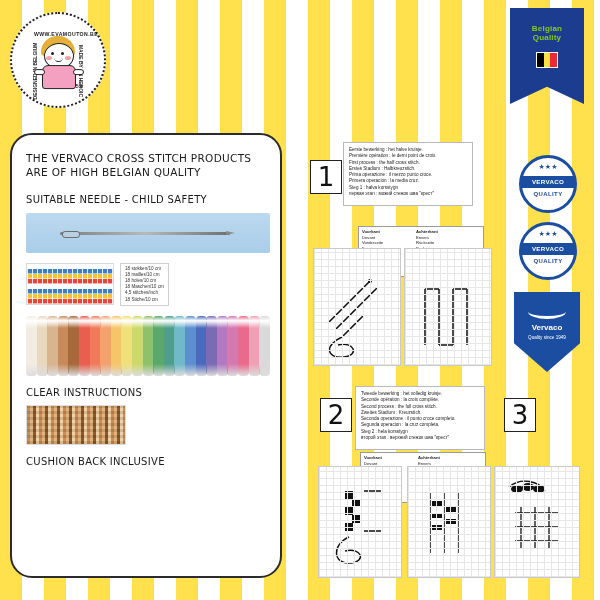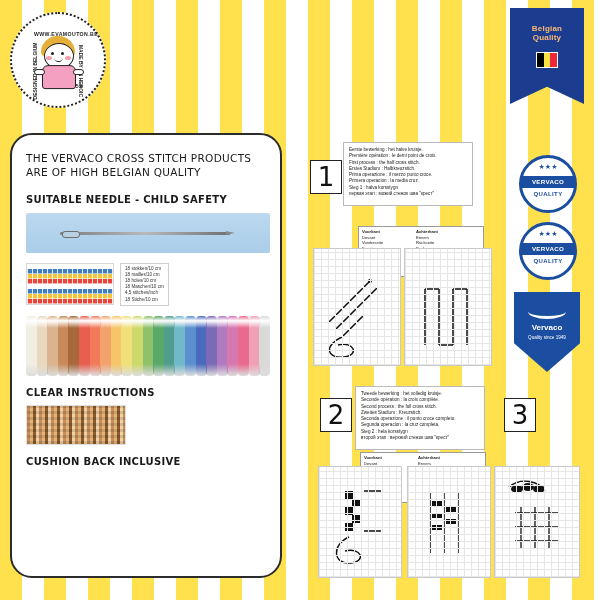--- a/index.html
+++ b/index.html
@@ -80,21 +80,21 @@
     background:#ffffff;border:2px solid #2b2b2b;border-radius:22px;
     box-sizing:border-box;padding:14px 14px 10px 14px;
     overflow:hidden;
   }
   .hand{font-family:"DejaVu Sans", sans-serif;color:#1a1a1a;}
   .card h1{
     margin:2px 0 14px 0;font-size:10.5px;line-height:14px;font-weight:normal;
     letter-spacing:.3px;text-transform:uppercase;
   }
   .card h2{
-    margin:0 0 6px 0;font-size:10px;line-height:13.5px;font-weight:bold;
+    margin:0 0 6px 0;font-size:10px;line-height:13.5px;font-weight:normal;
     letter-spacing:.3px;text-transform:uppercase;
   }
   .sec{margin-bottom:10px;}
 
   
   .needle-box{
     position:relative;width:244px;height:40px;margin:2px 0 2px 0;
     background:linear-gradient(#bcd9ef,#a9cde9);
     border-radius:2px;
   }
@@ -184,21 +184,21 @@
     font-family:"Liberation Sans", sans-serif;
   }
   .tbl b{font-weight:bold;}
   .tbl .col{display:inline-block;vertical-align:top;}
   .tbl .col.a{width:54px;}
   .tbl .col.b{width:56px;}
 
   
   .ribbon{
     position:absolute;right:16px;top:8px;width:74px;height:96px;
-    background:#1b3c8f;color:#fdba74;text-align:center;
+    background:#1b3c8f;color:#84cc16;text-align:center;
     clip-path:polygon(0 0,100% 0,100% 100%,50% 82%,0 100%);
     margin-left:28px;
   }
   .ribbon .l1{font-size:8px;font-weight:bold;margin-top:16px;letter-spacing:.2px;}
   .ribbon .l2{font-size:8px;font-weight:bold;letter-spacing:.2px;}
   .ribbon .flag{
     margin:10px auto 0 auto;width:20px;height:14px;
     background:linear-gradient(90deg,#000 0 33%,#fae042 33% 66%,#ed2939 66% 100%);
     border:1px solid #fff;
   }

